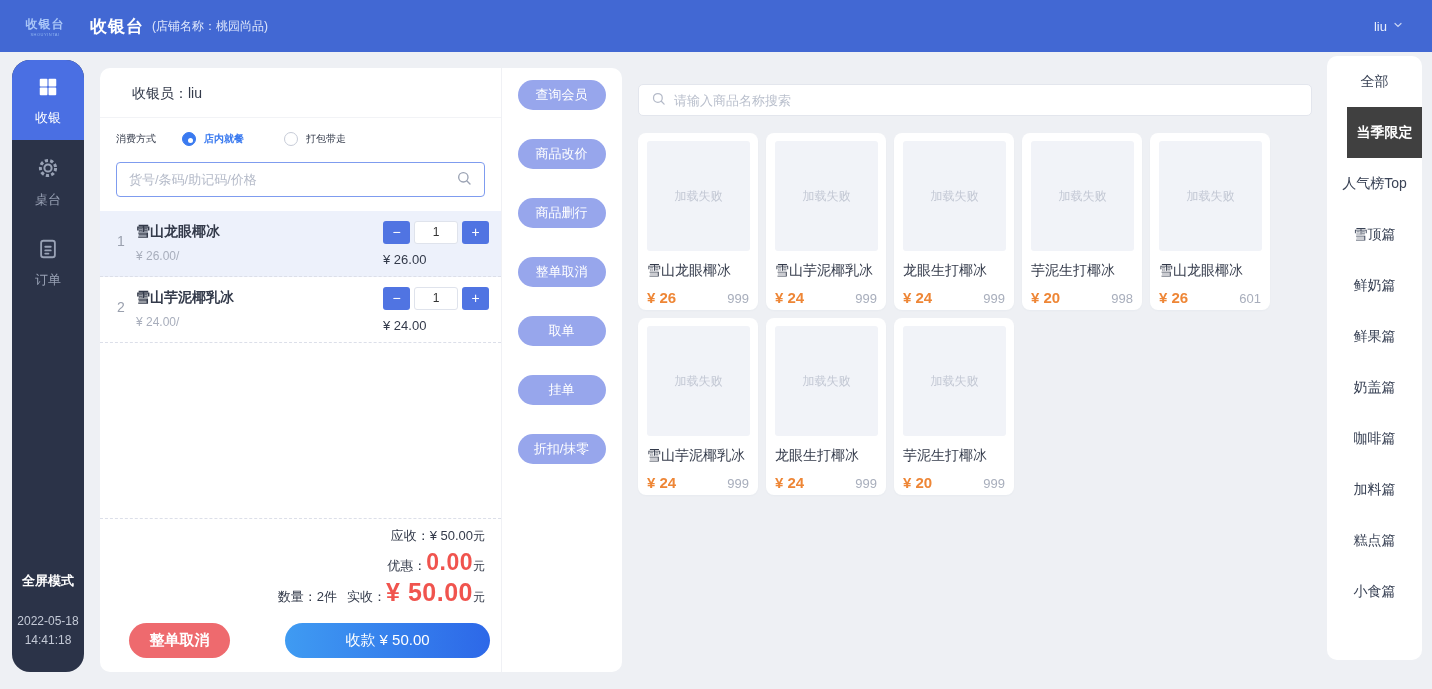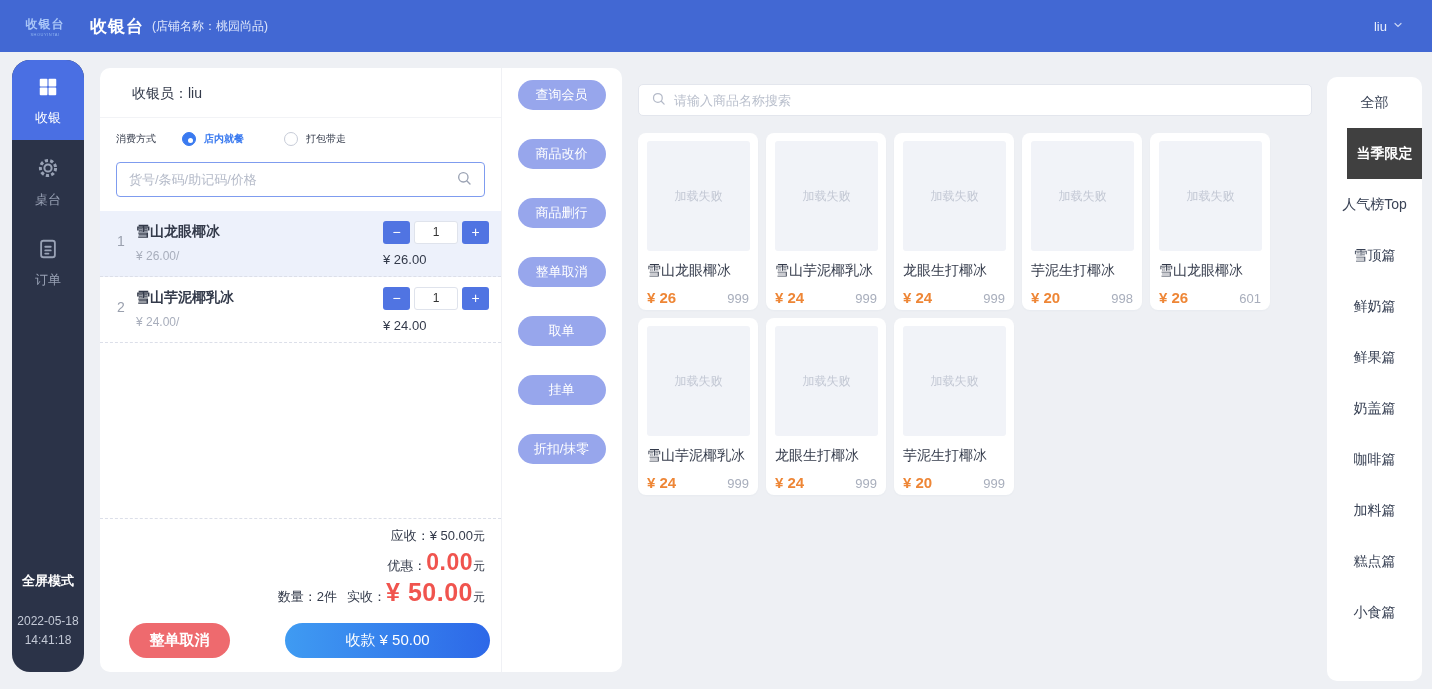--- a/index.html
+++ b/index.html
@@ -99,21 +99,21 @@
   .prod-grid { margin-top:17px; display:flex; flex-wrap:wrap; gap:8px; }
   .prod-card { width:120px; height:177px; background:#fff; border-radius:8px; padding:8px 9px 6px;
     cursor:pointer; box-shadow:0 1px 2px rgba(40,60,110,.03); }
   .prod-img { width:103px; height:110px; background:#f1f3f8; border-radius:3px; display:flex;
     align-items:center; justify-content:center; font-size:12px; color:#c3c8d4; }
   .prod-name { font-size:14px; color:#333a4a; margin-top:11px; white-space:nowrap; overflow:hidden; }
   .prod-meta { display:flex; justify-content:space-between; align-items:baseline; margin-top:9px; }
   .prod-price { font-size:15px; color:#ee8636; font-weight:bold; }
   .prod-stock { font-size:13px; color:#a8aebc; }
   
-  .categories { position:absolute; left:1327px; top:77px; width:95px; height:604px;
+  .categories { position:absolute; left:1327px; top:56px; width:95px; height:604px;
     background:#fff; border-radius:10px; overflow:hidden; }
   .cat-item { height:51px; display:flex; align-items:center; justify-content:center;
     font-size:14px; color:#3a4356; cursor:pointer; }
   .cat-item.active { background:#404040; color:#fff; font-weight:bold;margin-left:20px; }
 </style>
 </head>
 <body>
 
 <div class="header">
   <div class="logo">

